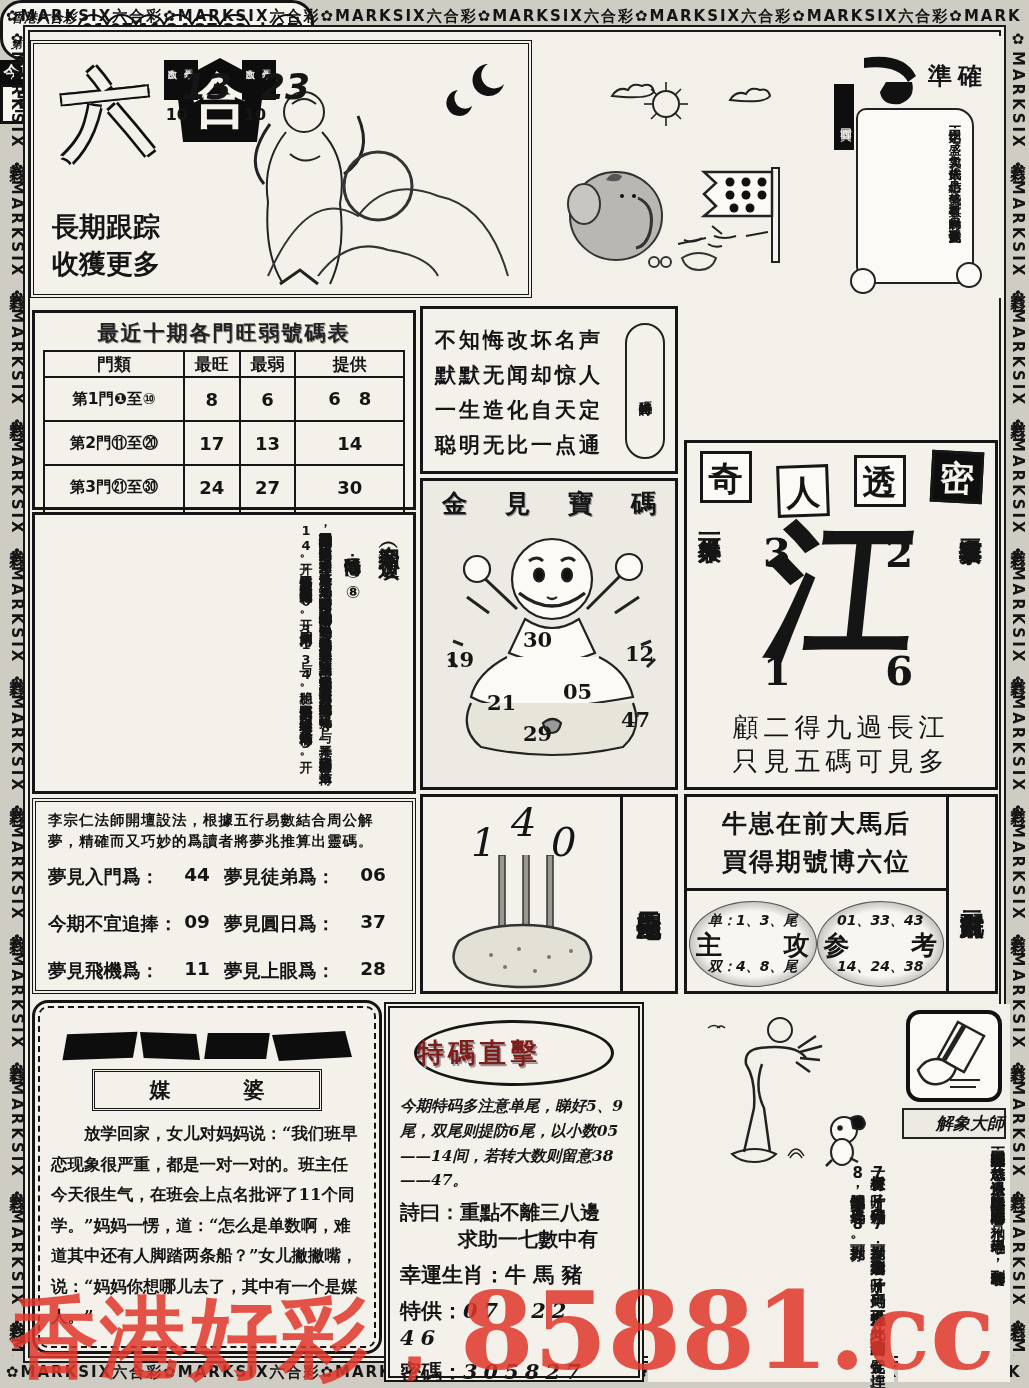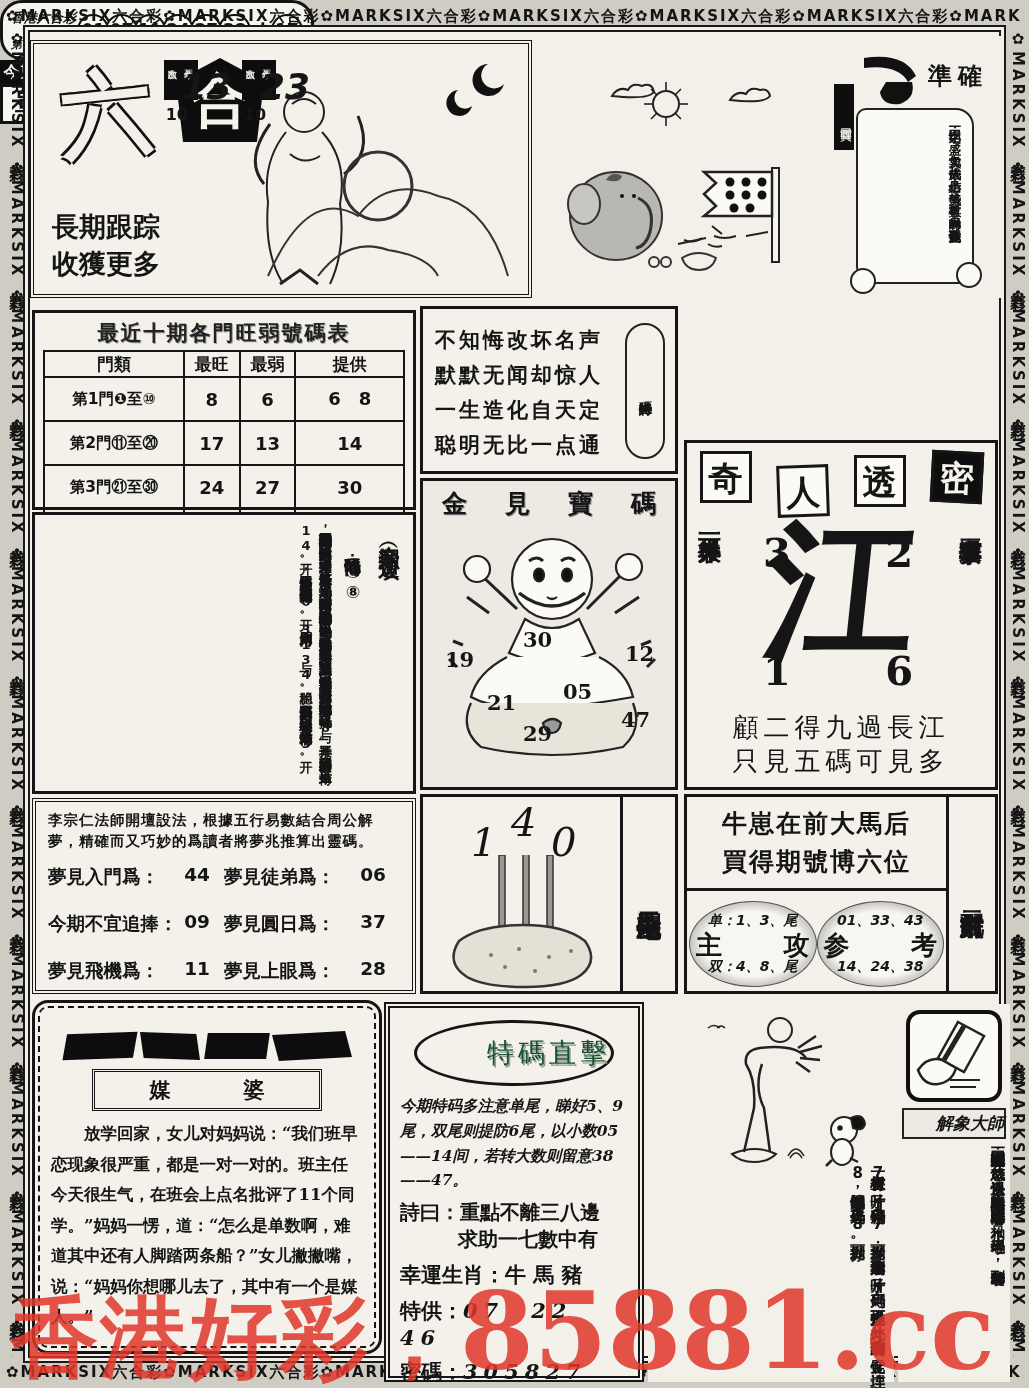--- a/index.html
+++ b/index.html
@@ -144,22 +144,22 @@
     outline:2px dashed #141414; outline-offset:-8px; padding:14px 16px 10px; }
   .j-mast { display:flex; justify-content:space-around; margin:16px 10px 10px; }
   .j-blob { background:#0d0d0d; height:26px; }
   .j-title { width:230px; margin:8px auto; border:3px double #161616; text-align:center;
     font-size:21px; font-weight:800; letter-spacing:26px; padding:4px 0 4px 26px; }
   .j-body { font-size:16.5px; line-height:1.85; font-weight:600; text-indent:2em;
     font-family:"DejaVu Serif","Liberation Serif",serif;margin-top:8px; }
   
   #special { left:384px; top:1002px; width:260px; height:380px; border:6px double #161616; padding:6px 10px; }
   .s-title { width:200px; margin:6px auto 8px; border:3px solid #161616; border-radius:50%;
-    text-align:right; font-size:27px; font-weight:400; letter-spacing:4px; padding:12px 0;
-    color:#14532d; text-shadow:1.5px 1.5px 0 #9a9a9a; }
+    text-align:left; font-size:27px; font-weight:700; letter-spacing:4px; padding:12px 0;
+    color:#7f1d1d; text-shadow:1.5px 1.5px 0 #9a9a9a; }
   .s-body { font-size:15.5px; font-weight:700; font-style:italic; line-height:1.6;
     font-family:"DejaVu Serif","Liberation Serif",serif; }
   .s-poem { margin-top:6px; font-size:20px; font-weight:800; line-height:1.35; }
   .s-poem .indent { padding-left:58px; }
   .s-row { margin-top:8px; font-size:21px; font-weight:800; }
   .s-row .it { font-style:italic; font-family:"DejaVu Serif","Liberation Serif",serif; letter-spacing:6px; }
   
   #tree { left:648px; top:1004px; width:246px; height:378px; border:none; background:#f2f0e9; }
   .tree-text { position:absolute; right:6px; bottom:6px; width:236px; height:212px;
     font-size:15px; font-weight:800; line-height:1.35; }

